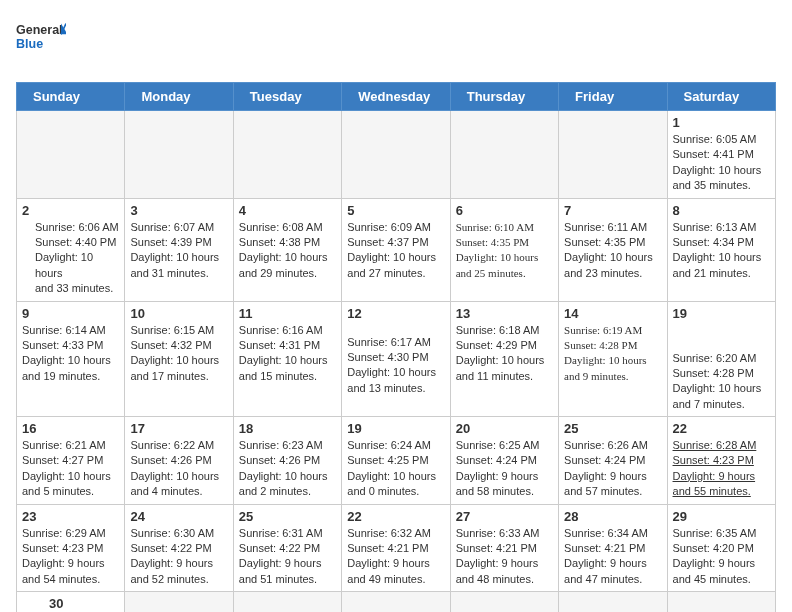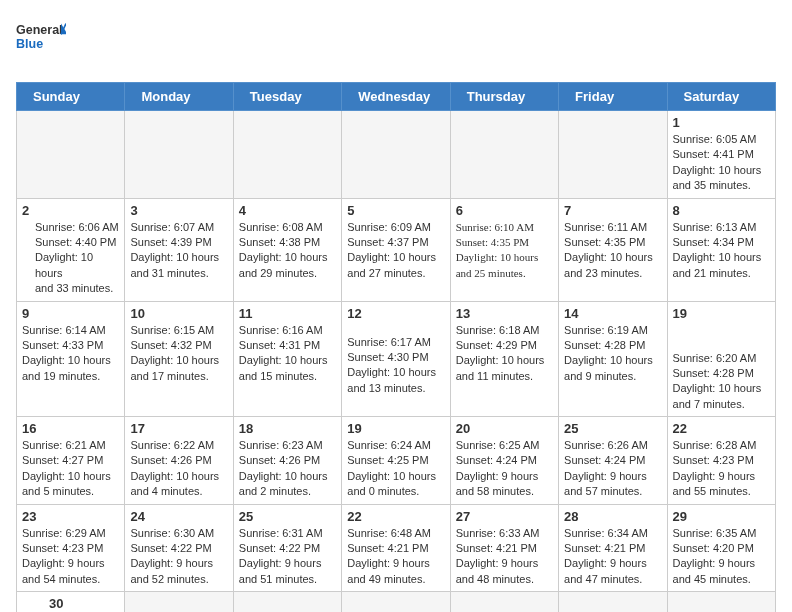--- a/index.html
+++ b/index.html
@@ -202,21 +202,21 @@
         </td>
         <td>
           <div class="day-number">13</div>
           <div class="day-info" style="white-space: pre-line;">Sunrise: 6:18 AM
 Sunset: 4:29 PM
 Daylight: 10 hours
 and 11 minutes.</div>
         </td>
         <td>
           <div class="day-number">14</div>
-          <div class="day-info" style="white-space: pre-line;">Sunrise: 6:19 AM
+          <div class="day-info" style="white-space: pre-line; font-family: Liberation Serif, serif;">Sunrise: 6:19 AM
 Sunset: 4:28 PM
 Daylight: 10 hours
 and 9 minutes.</div>
         </td>
         <td>
           <div class="day-number">19</div>
           <div class="day-info" style="white-space: pre-line; margin-top: 30px;">Sunrise: 6:20 AM
 Sunset: 4:28 PM
 Daylight: 10 hours
 and 7 minutes.</div>
@@ -260,21 +260,21 @@
         </td>
         <td>
           <div class="day-number">25</div>
           <div class="day-info" style="white-space: pre-line;">Sunrise: 6:26 AM
 Sunset: 4:24 PM
 Daylight: 9 hours
 and 57 minutes.</div>
         </td>
         <td>
           <div class="day-number">22</div>
-          <div class="day-info" style="white-space: pre-line;">Sunrise: 6:28 AM
+          <div class="day-info" style="white-space: pre-line; text-decoration: underline;">Sunrise: 6:28 AM
 Sunset: 4:23 PM
 Daylight: 9 hours
 and 55 minutes.</div>
         </td>
       </tr>
       <tr>
         <td>
           <div class="day-number">23</div>
           <div class="day-info" style="white-space: pre-line;">Sunrise: 6:29 AM
 Sunset: 4:23 PM
@@ -290,21 +290,21 @@
         </td>
         <td>
           <div class="day-number">25</div>
           <div class="day-info" style="white-space: pre-line;">Sunrise: 6:31 AM
 Sunset: 4:22 PM
 Daylight: 9 hours
 and 51 minutes.</div>
         </td>
         <td>
           <div class="day-number">22</div>
-          <div class="day-info" style="white-space: pre-line;">Sunrise: 6:48 AM
+          <div class="day-info" style="white-space: pre-line;">Sunrise: 6:32 AM
 Sunset: 4:21 PM
 Daylight: 9 hours
 and 49 minutes.</div>
         </td>
         <td>
           <div class="day-number">27</div>
           <div class="day-info" style="white-space: pre-line;">Sunrise: 6:33 AM
 Sunset: 4:21 PM
 Daylight: 9 hours
 and 48 minutes.</div>

